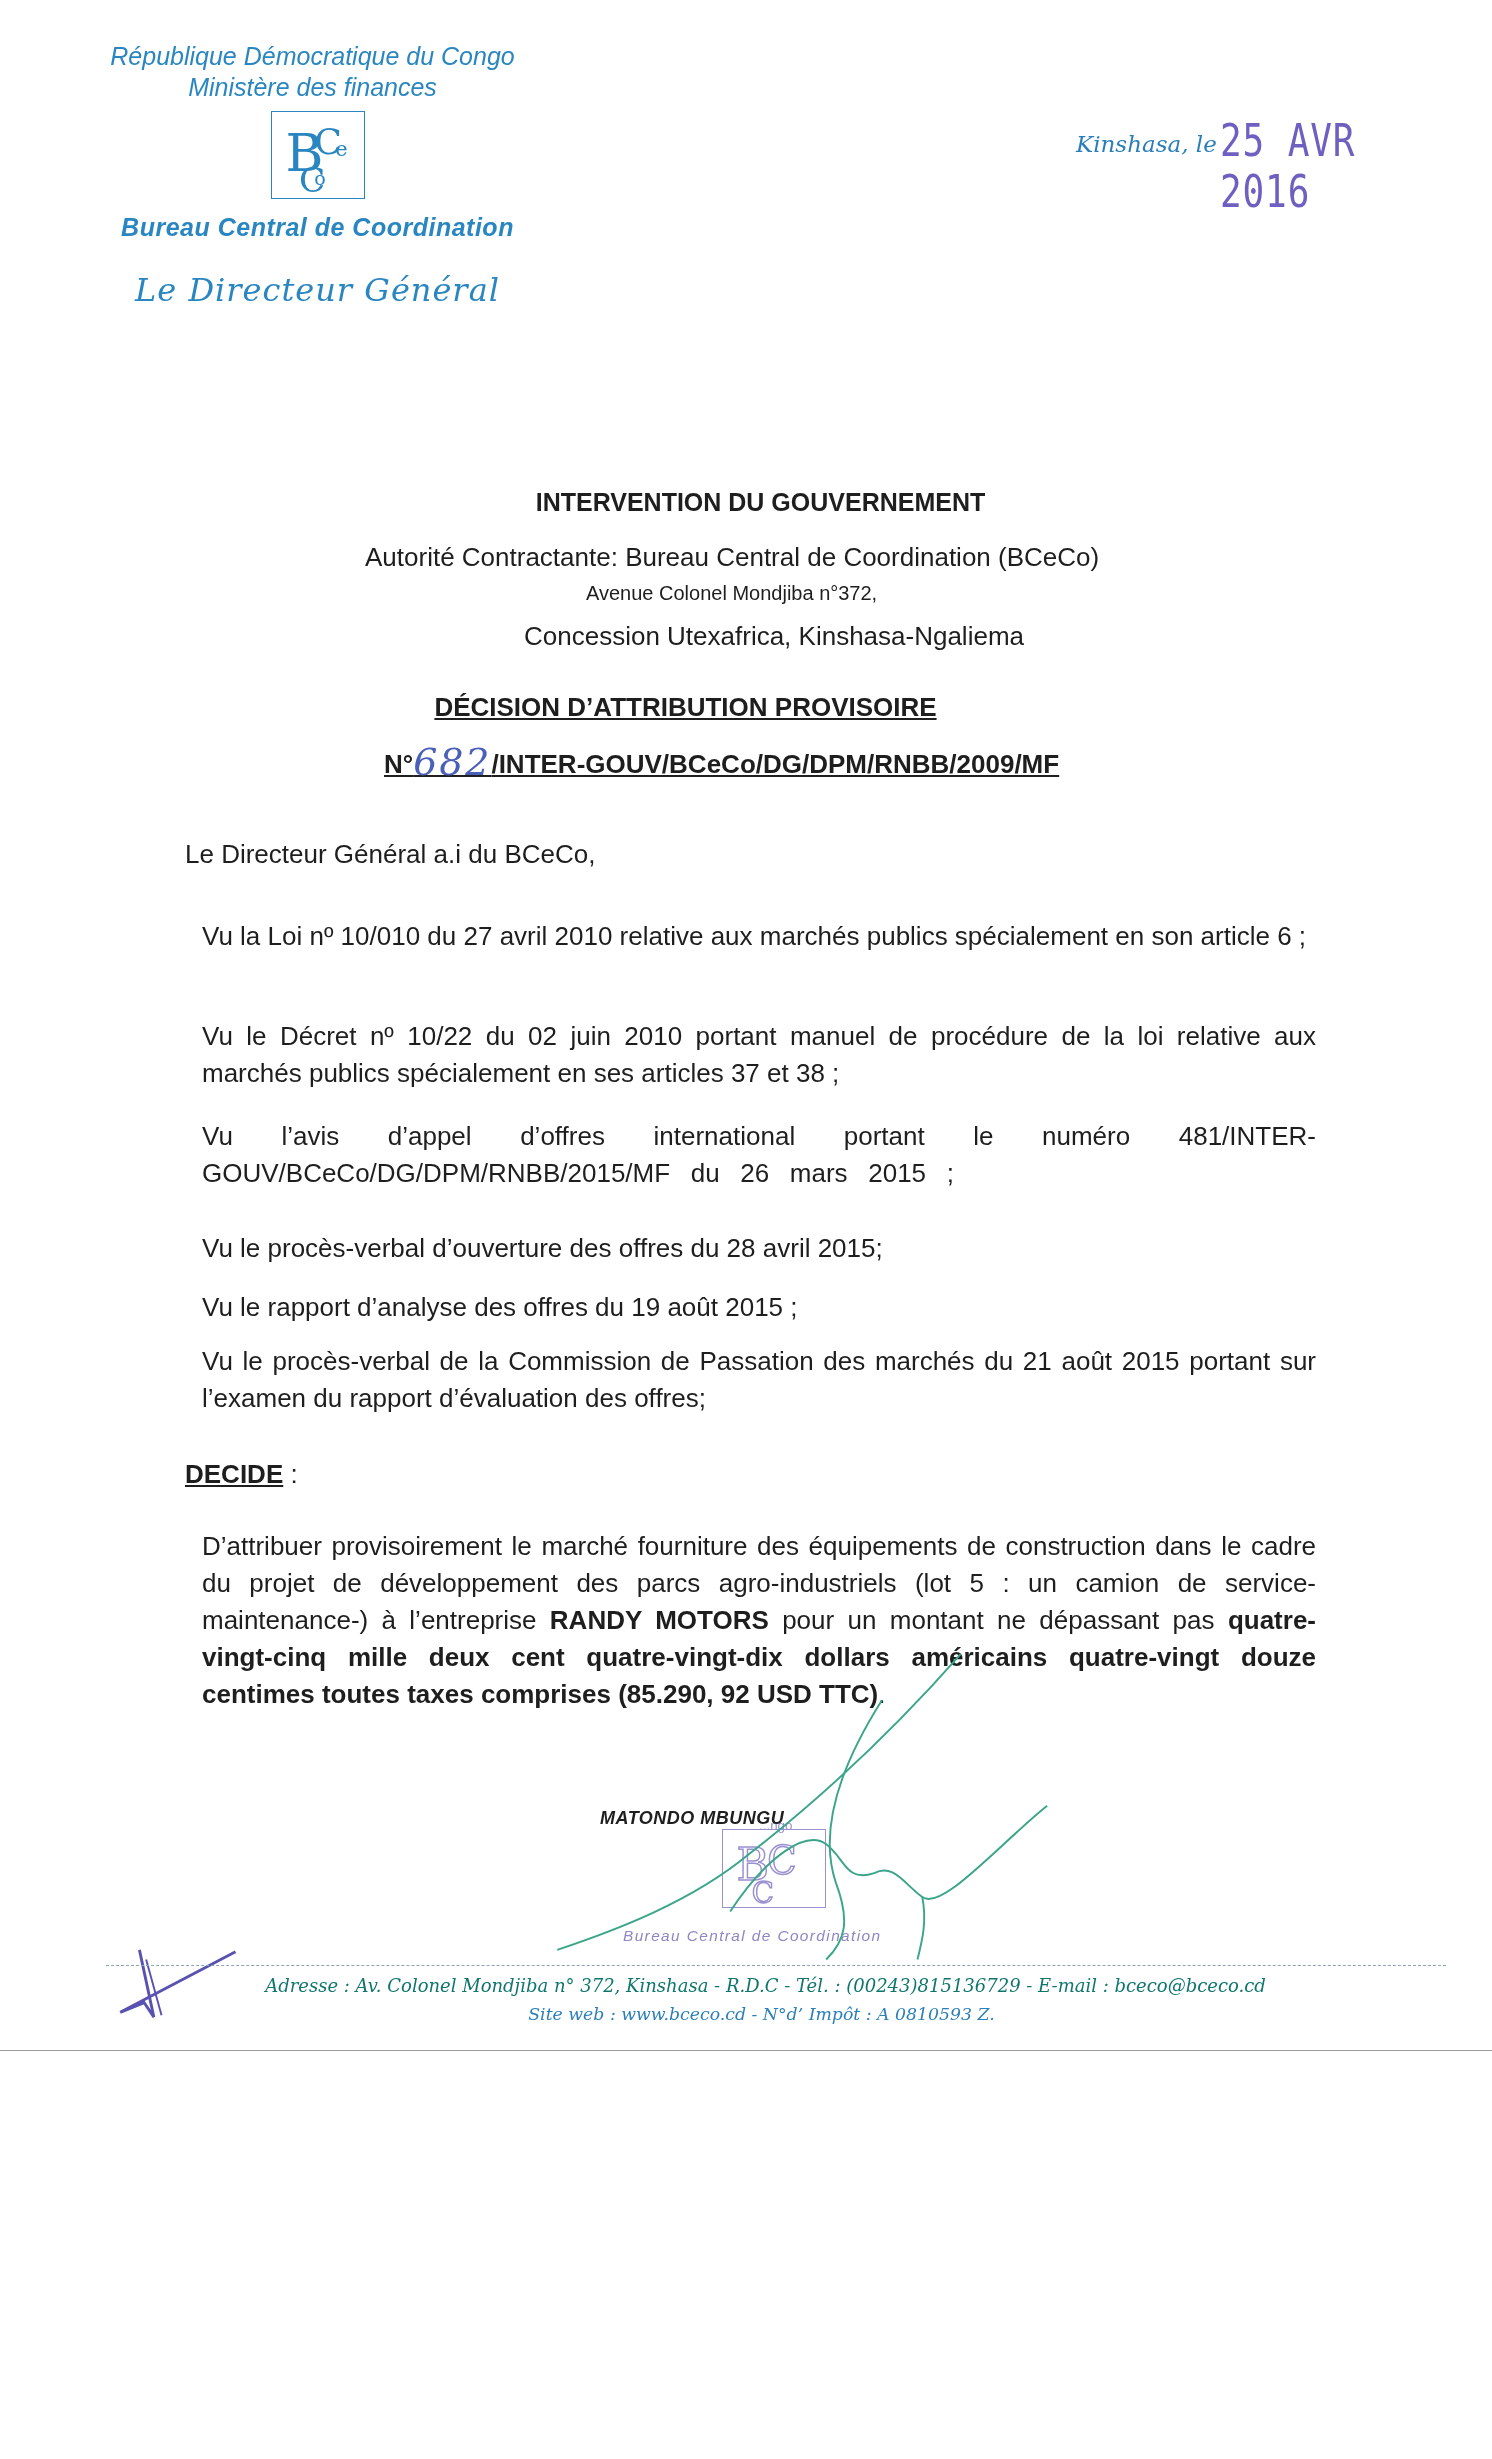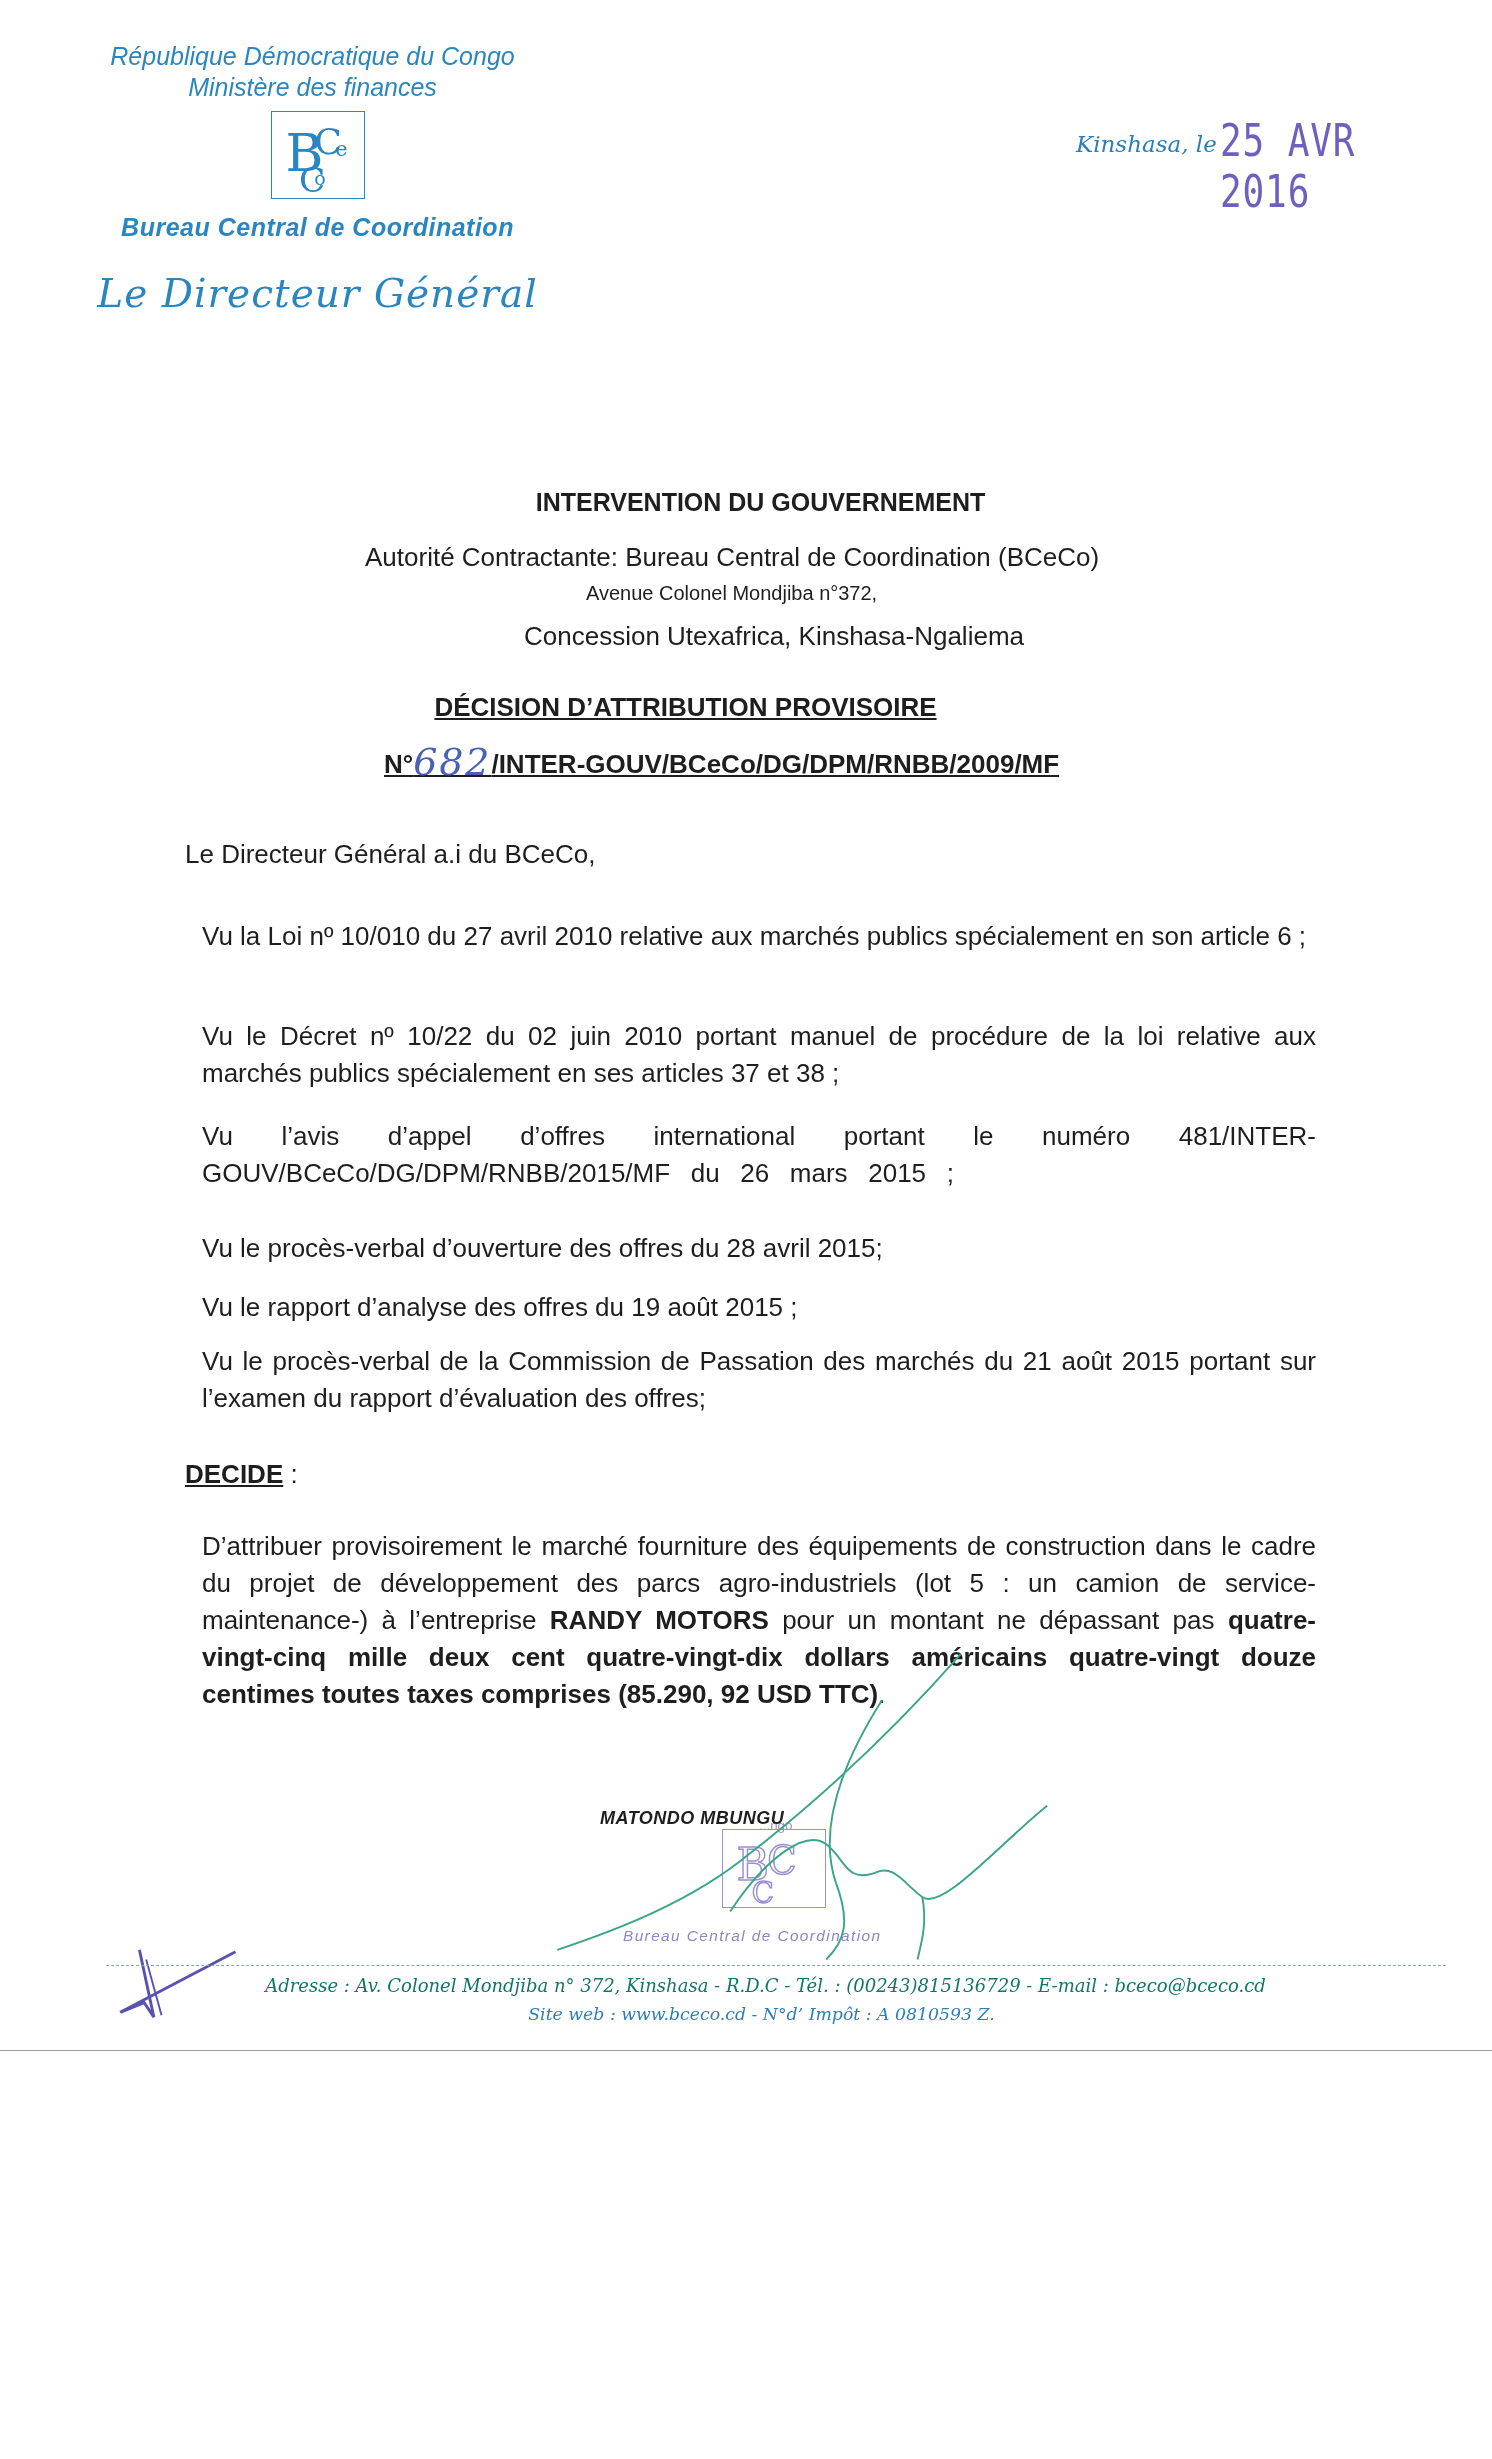--- a/index.html
+++ b/index.html
@@ -7,21 +7,21 @@
          font-family: "Liberation Sans", sans-serif; color: #1e1e1e; }
   .abs { position: absolute; }
 
   
   .lh-line1, .lh-line2 { color: #2a86c0; font-style: italic; font-size: 25px; text-align: center; }
   .lh-line1 { left: 58px; width: 509px; top: 42px; }
   .lh-line2 { left: 58px; width: 509px; top: 73px; }
   .logo { left: 271px; top: 111px; width: 92px; height: 86px; border: 1.9px solid #2a86c0; }
   .logo svg { width: 100%; height: 100%; }
   .org { left: 58px; width: 519px; top: 213px; color: #2a86c0; font-style: italic; font-weight: bold; font-size: 25px; text-align: center; letter-spacing: 0.5px; }
-  .dg-title { left: 58px; width: 519px; top: 271px; color: #2a86c0; font-family: "DejaVu Serif", serif; font-style: italic; font-size: 39px; text-align: center; letter-spacing: 1px; }
+  .dg-title { left: 58px; width: 519px; top: 271px; color: #2a86c0; font-family: "DejaVu Serif", serif; font-style: italic; font-size: 32px; text-align: center; letter-spacing: 1px; }
 
   .place { left: 1076px; top: 131px; color: #2a7fb8; font-family: "DejaVu Serif", serif; font-style: italic; font-size: 23px; }
   .stamp-date { left: 1220px; top: 115px; color: #6e5fc0; font-family: "DejaVu Sans Mono", monospace; font-size: 44px; letter-spacing: 1px; transform: scaleX(0.82); transform-origin: left; }
   .h-interv { left: 0; width: 1493px; top: 488px; font-weight: bold; font-size: 25px; text-align: center; padding-left: 28px; box-sizing: border-box; }
   .auth { left: 365px; width: 769px; top: 542px; font-size: 26px; }
   .addr1 { left: 586px; top: 582px; font-size: 20px; }
   .addr2 { left: 524px; top: 621px; font-size: 26px; }
   .h-decision { left: 0; width: 1352px; top: 692px; font-weight: bold; font-size: 26px; text-align: center; padding-left: 19px; box-sizing: border-box; text-decoration: underline; }
   .ref { left: 384px; top: 740px; font-weight: bold; font-size: 26px; text-decoration: underline; white-space: nowrap; }
   .ref .hand { font-family: "DejaVu Serif", serif; font-style: italic; font-weight: normal; color: #4a5fb8; font-size: 38px; letter-spacing: 1.9px; vertical-align: -1.9px; }

